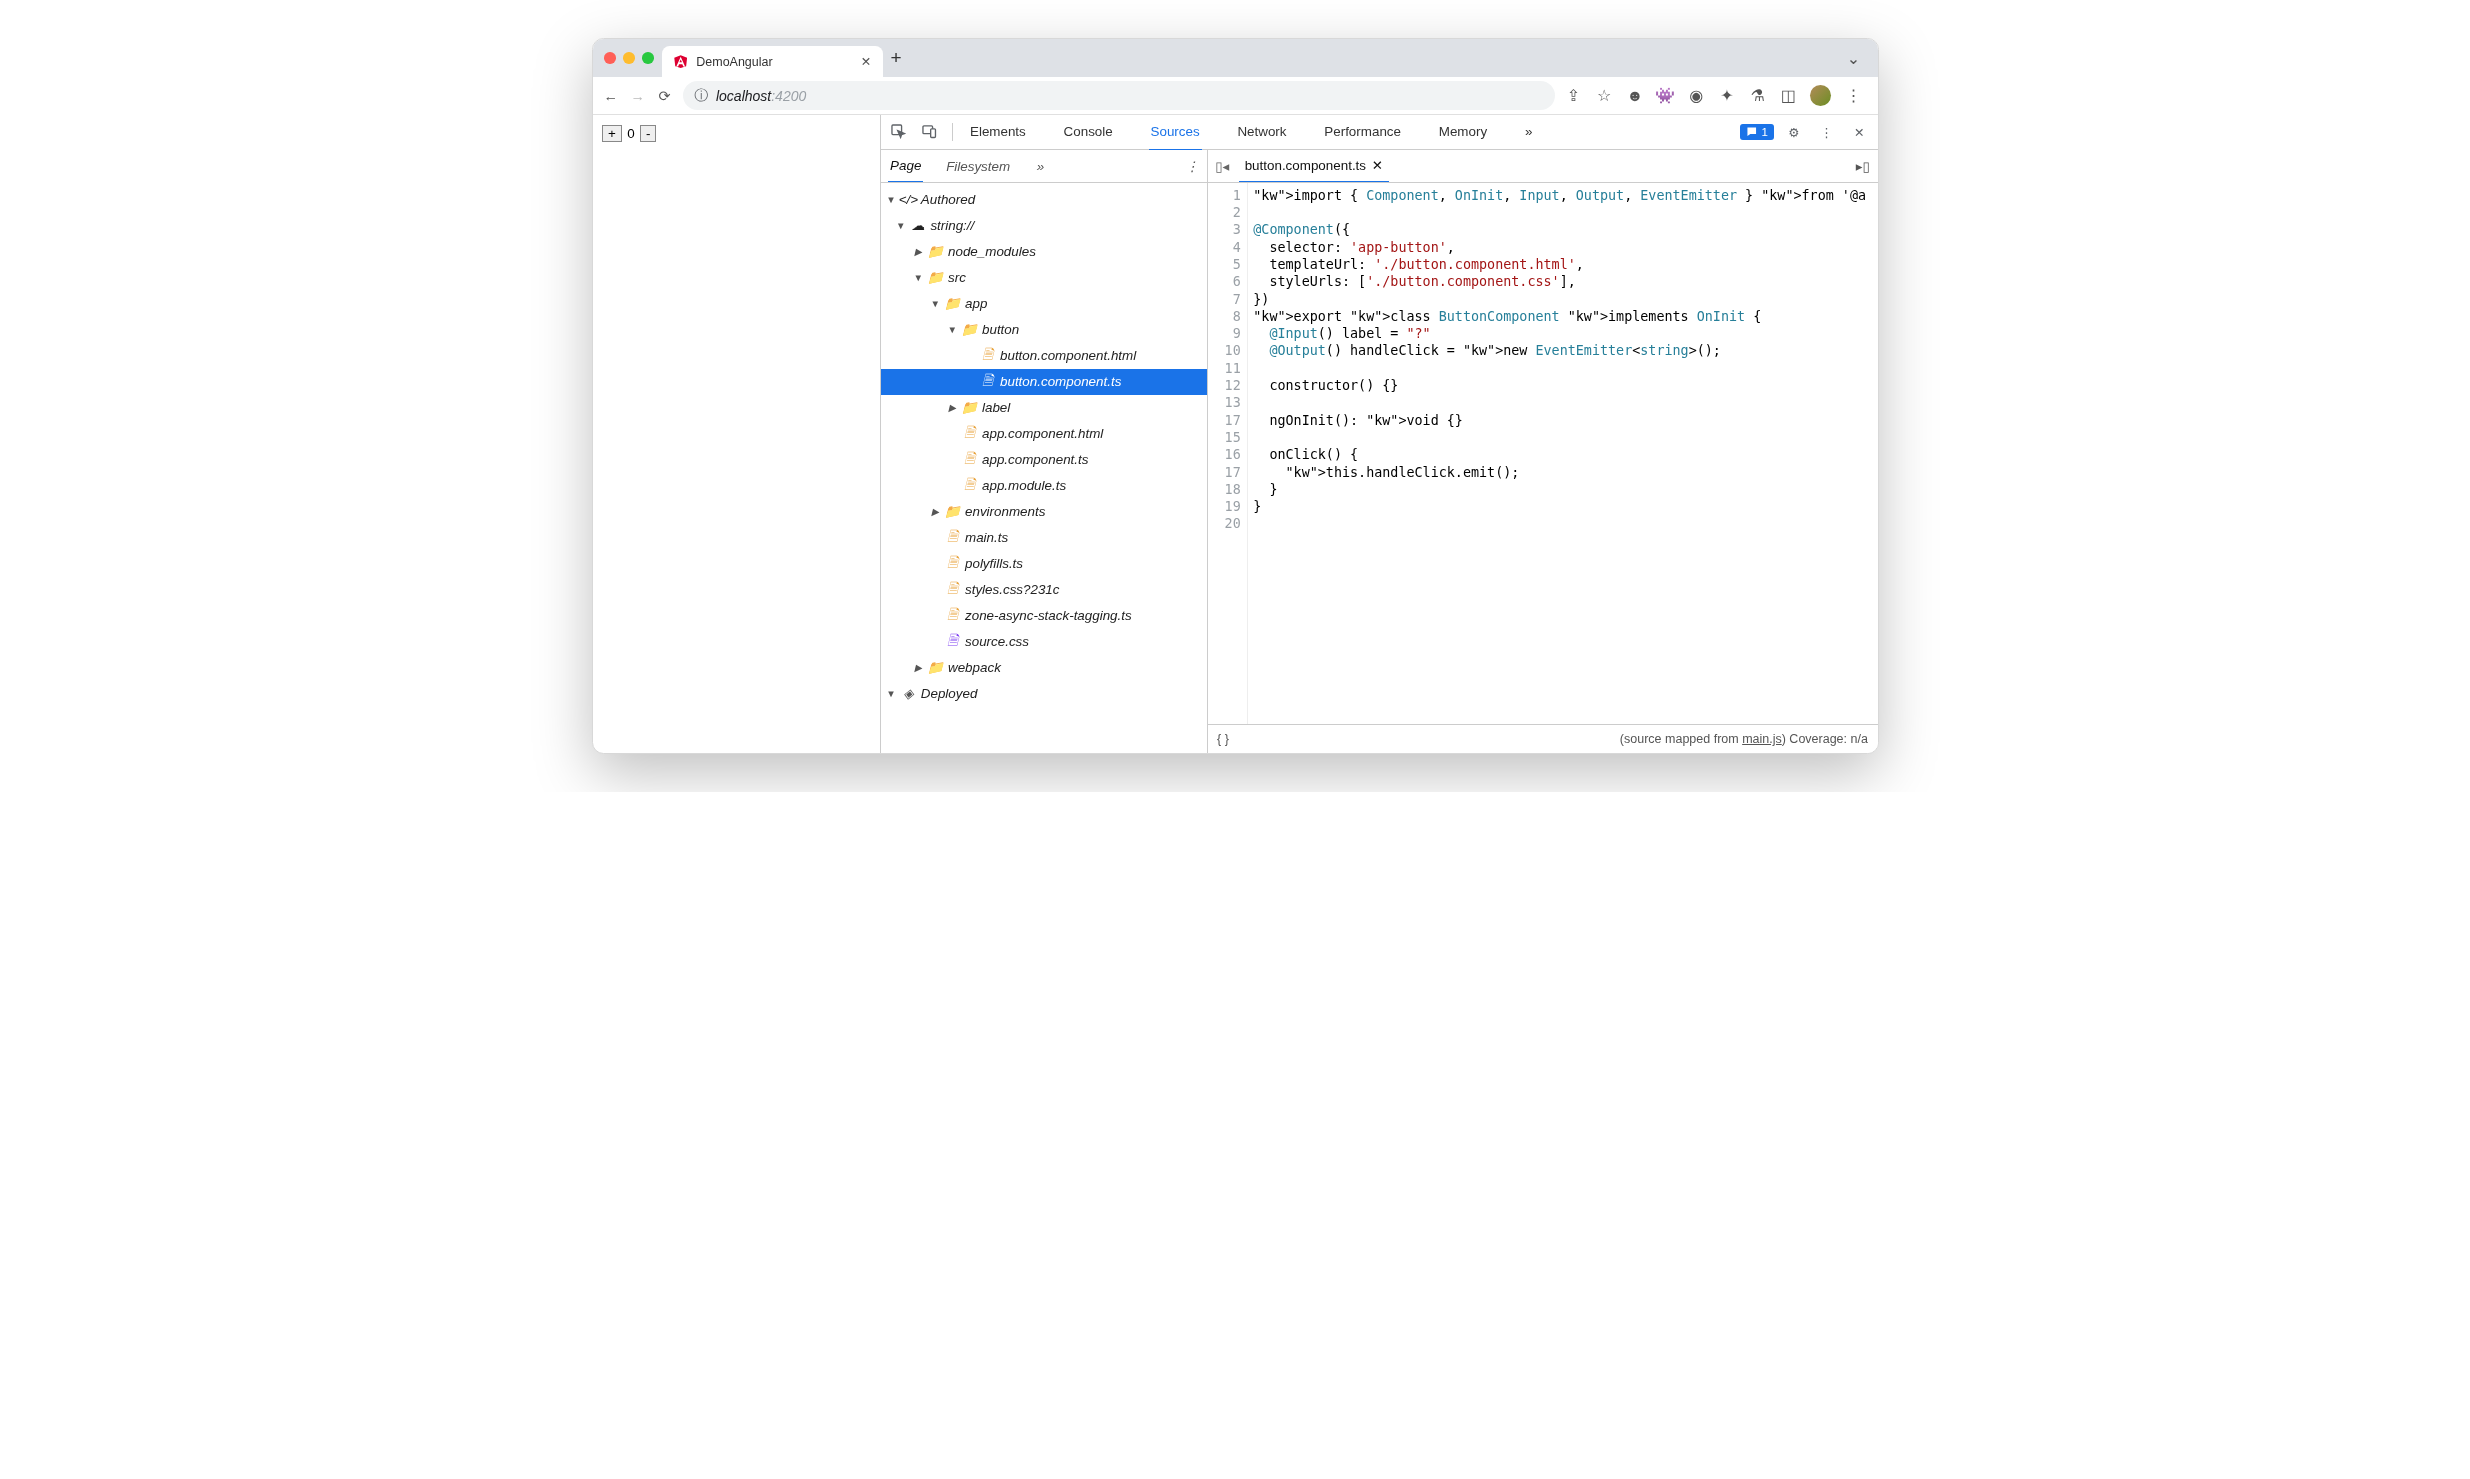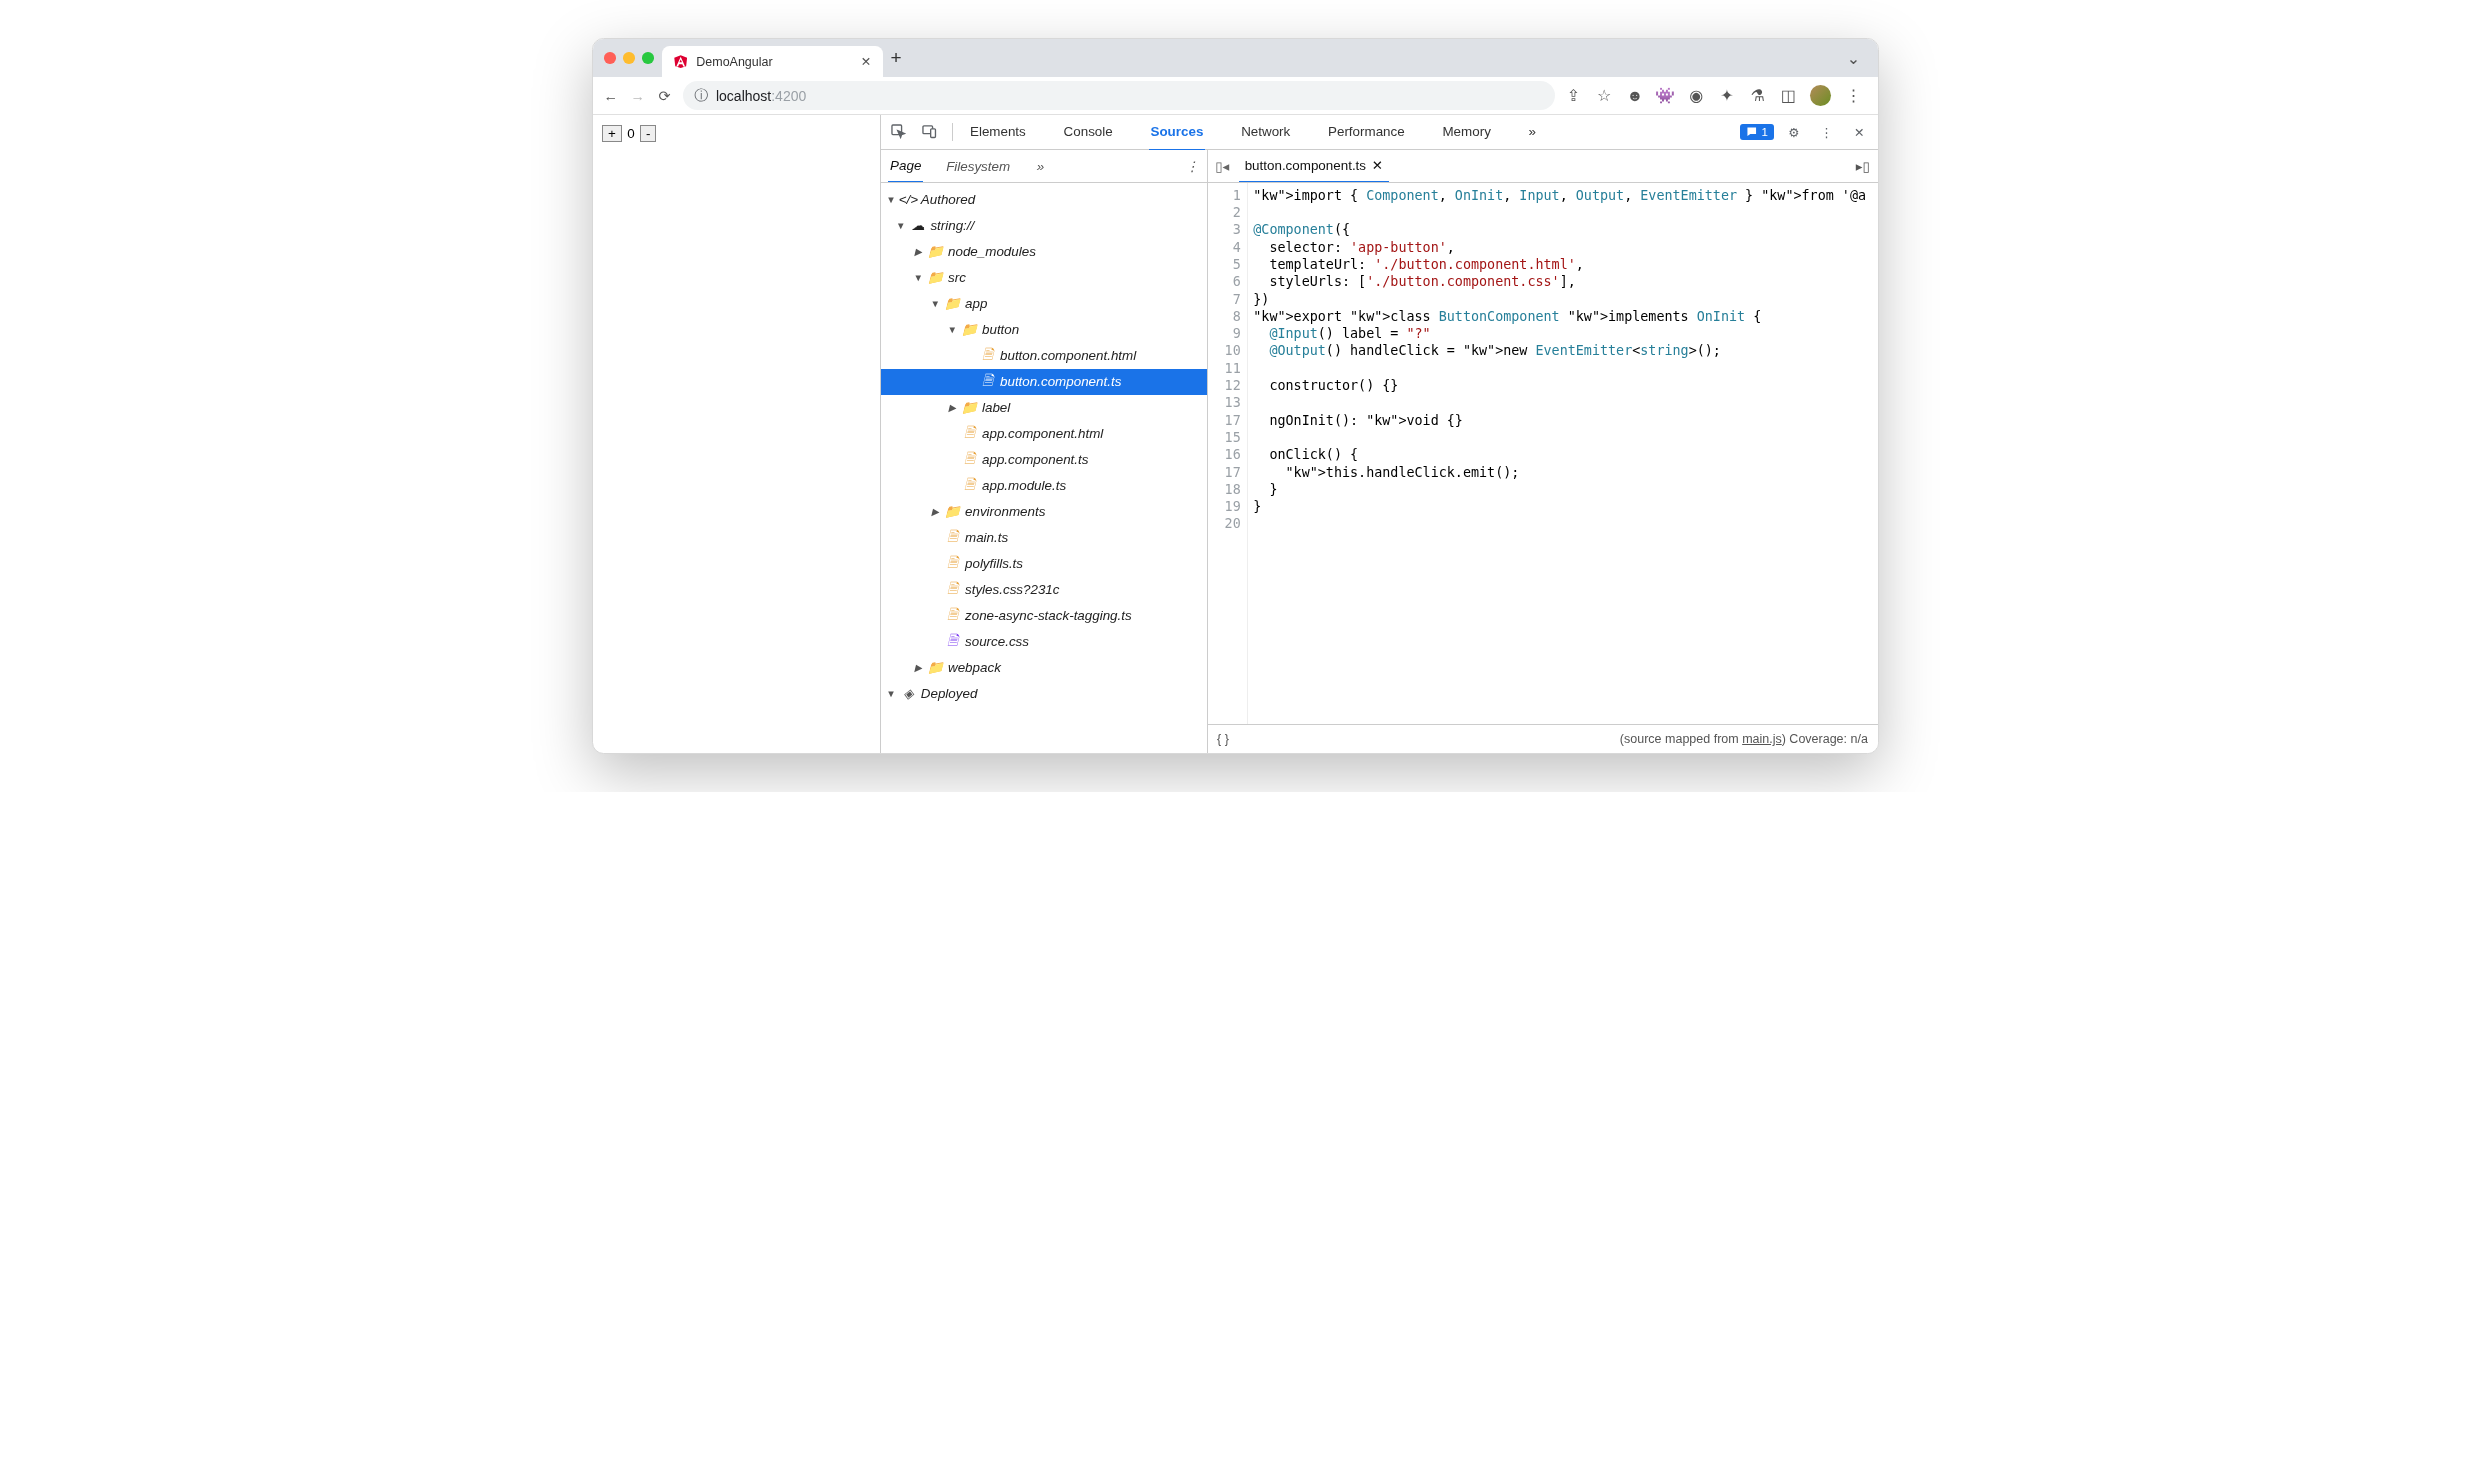--- a/index.html
+++ b/index.html
@@ -52,21 +52,21 @@
   .nav-row {
     height: 38px; background:#fff; display:flex; align-items:center;
     padding:0 9.6px; gap:9.6px; border-bottom:1px solid #e0e0e0;
   }
   .nav-ico { width:17.3px; display:flex; justify-content:center; color:#555; cursor:pointer; font-size:14.4px; }
   .nav-ico.disabled { color:#bbb; cursor:default; }
   .address {
     flex:1; height:29px; background:#f1f3f4; border-radius:15.4px;
     display:flex; align-items:center; padding:0 11.5px; gap:7.7px; font-size:14px; color:#5f6368;
   }
-  .addr-text { color:#202124; }
+  .addr-text { color:#202124;font-style:italic; }
   .addr-text .muted { color:#9aa0a6; }
   .ext-row { display:flex; align-items:center; gap:13.4px; padding-right:5.8px; color:#555; }
   .ext-row .ic { width:17.3px; display:flex; justify-content:center; cursor:pointer; }
   .avatar {
     width:21px; height:21px; border-radius:50%;
     background: linear-gradient(135deg,#b38b59,#6b8e23);
   }
 
   
   .content-row { flex:1; display:flex; overflow:hidden; }
@@ -81,21 +81,21 @@
   .devtools { flex:1; display:flex; flex-direction:column; background:#fff; font-size:12.5px; }
 
   .dt-top {
     height:35px; border-bottom:1px solid #ccc; display:flex; align-items:center;
     padding:0 5.8px; gap:5.8px;
   }
   .dt-ic { width:25px; display:flex; justify-content:center; align-items:center; color:#5f6368; cursor:pointer; }
   .dt-sep { width:1px; height:17.3px; background:#ccc; margin:0 3.8px; }
   .dt-tabs { display:flex; gap:34px; margin-left:5.8px; font-size:13.4px; color:#333; }
   .dt-tab { padding:9.6px 1.9px; cursor:pointer; }
-  .dt-tab.active { color:#1a73e8; border-bottom:1.9px solid #1a73e8;font-weight:bold; }
+  .dt-tab.active { color:#1a73e8; border-bottom:1.9px solid #1a73e8; }
   .dt-right { margin-left:auto; display:flex; align-items:center; gap:7.7px; }
   .issues {
     background:#1a73e8; color:#fff; font-size:11.5px;
     padding:1.9px 5.8px; border-radius:2.9px; display:flex; align-items:center; gap:3.8px; cursor:pointer;
   }
 
   .dt-body { flex:1; display:flex; overflow:hidden; }
 
   
   .sources-left { width:327px; border-right:1px solid #ccc; display:flex; flex-direction:column;font-style:italic; }

